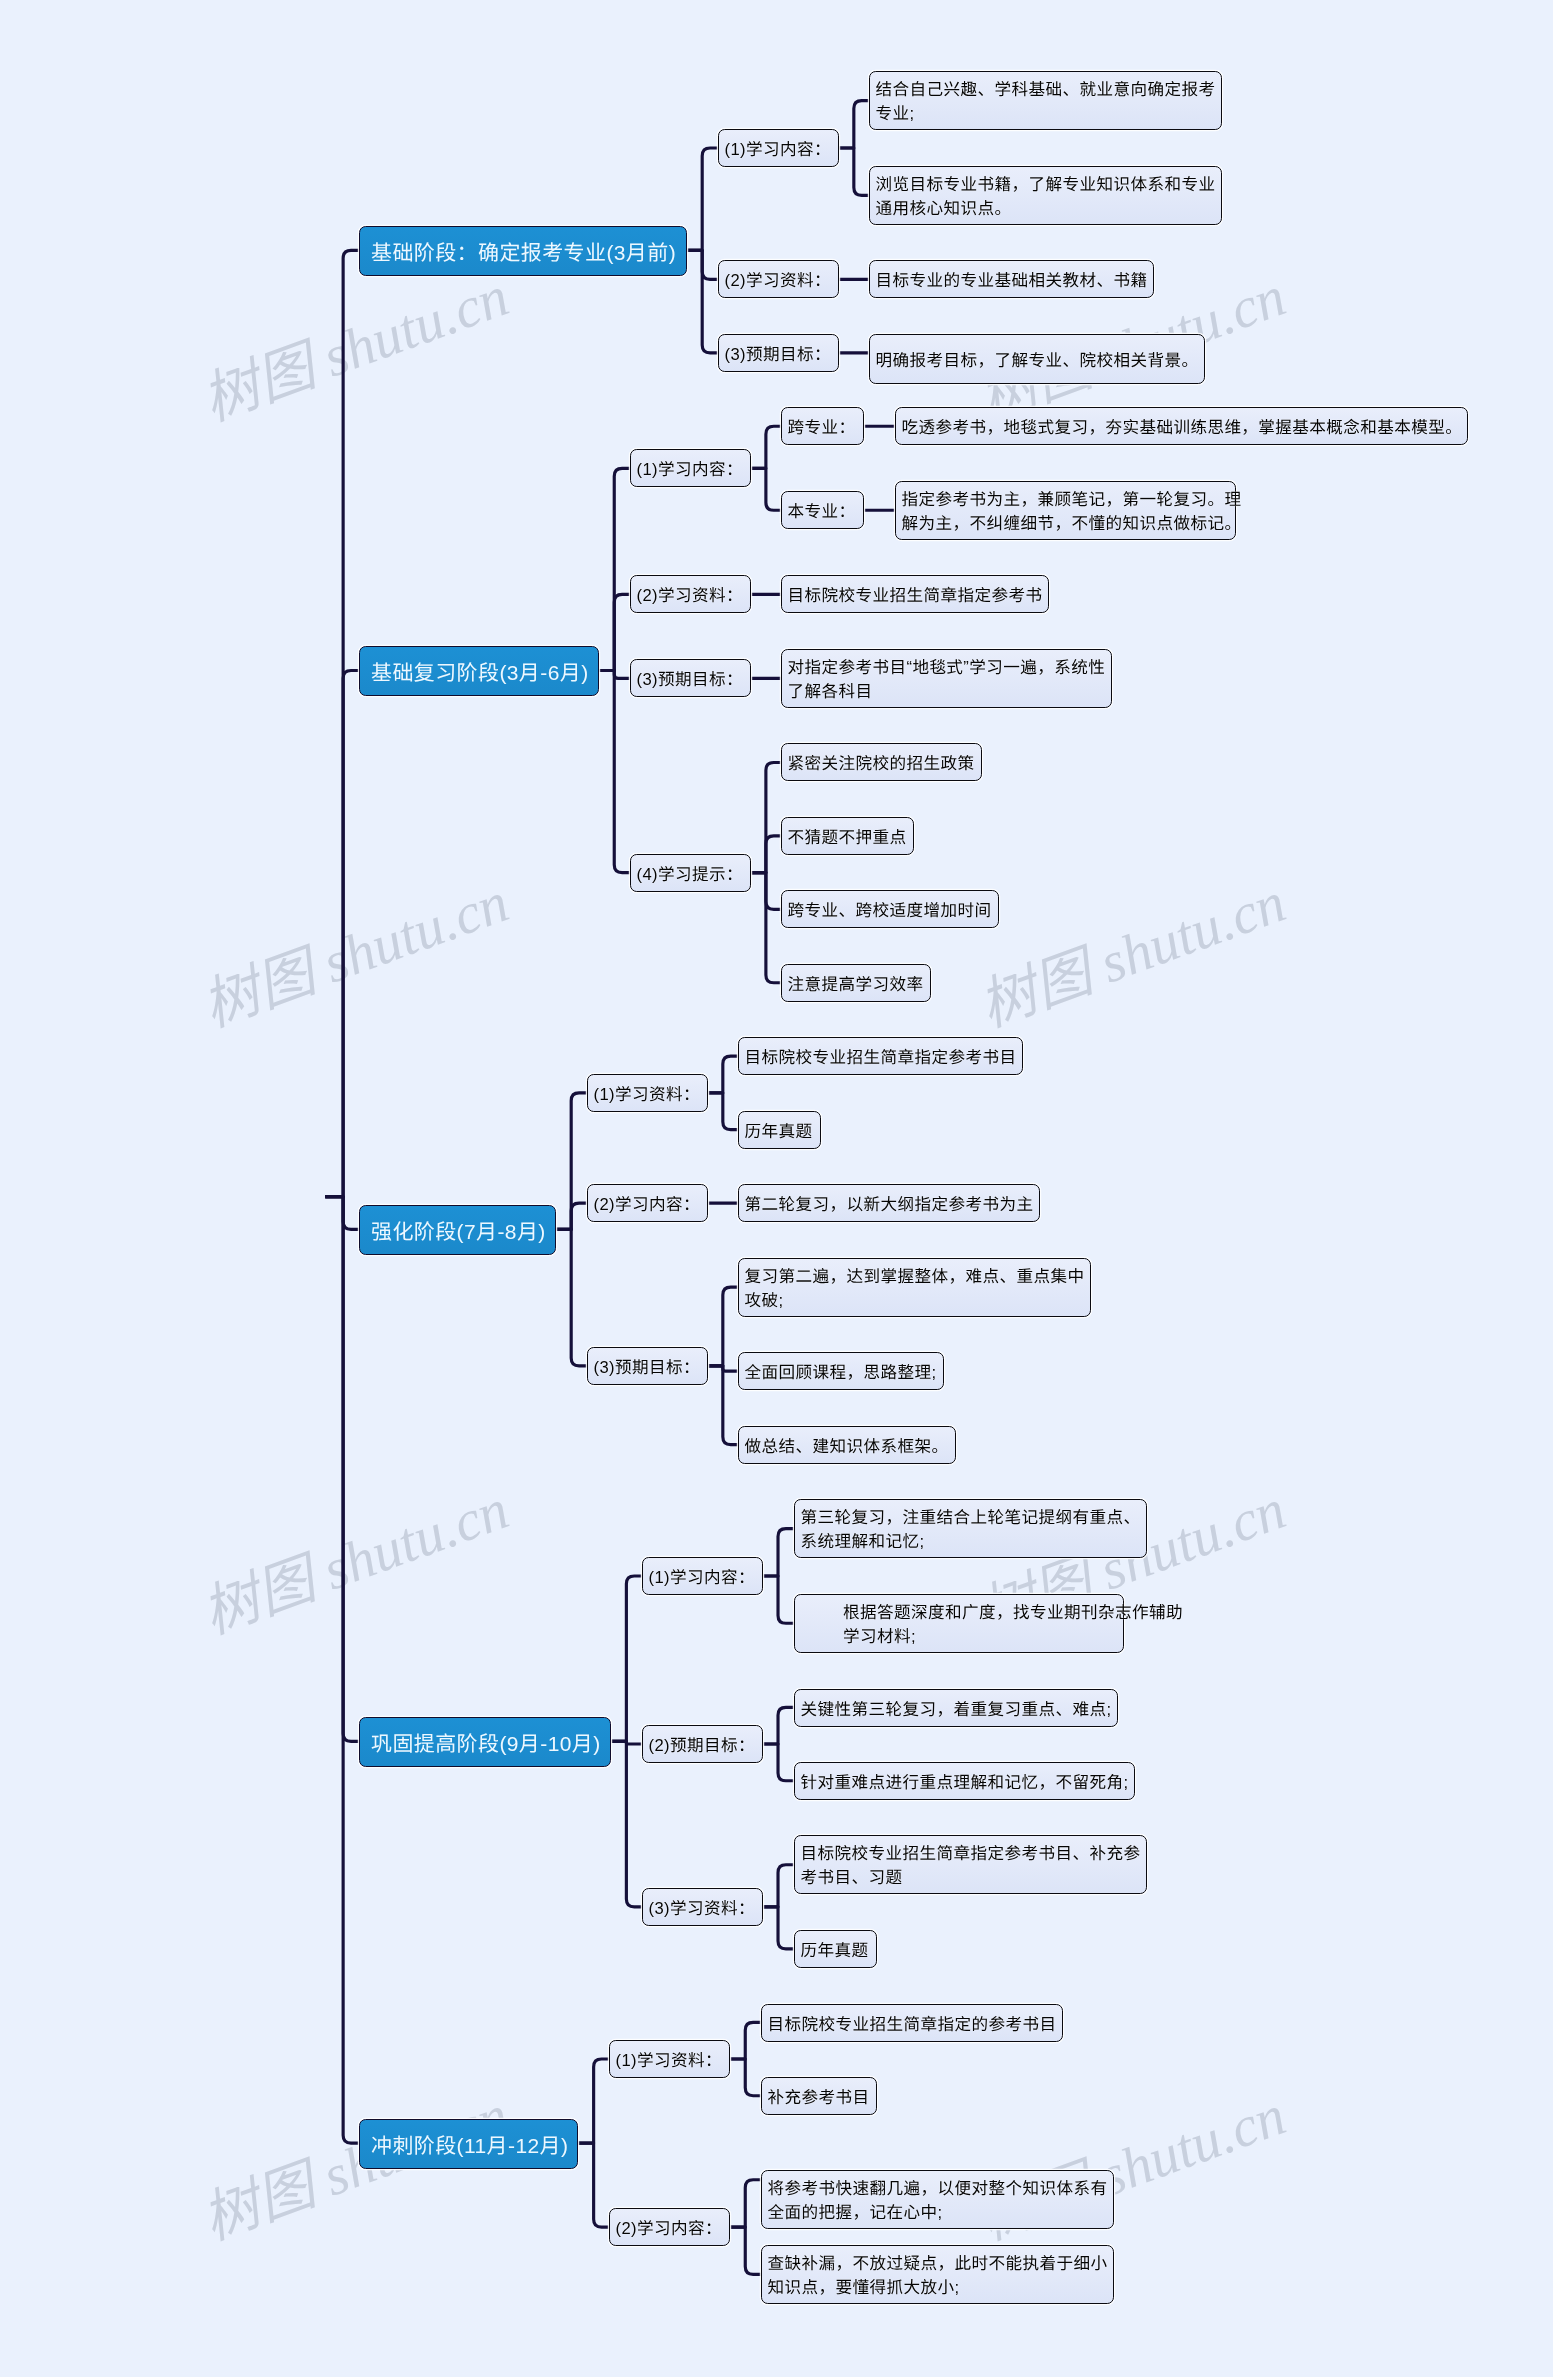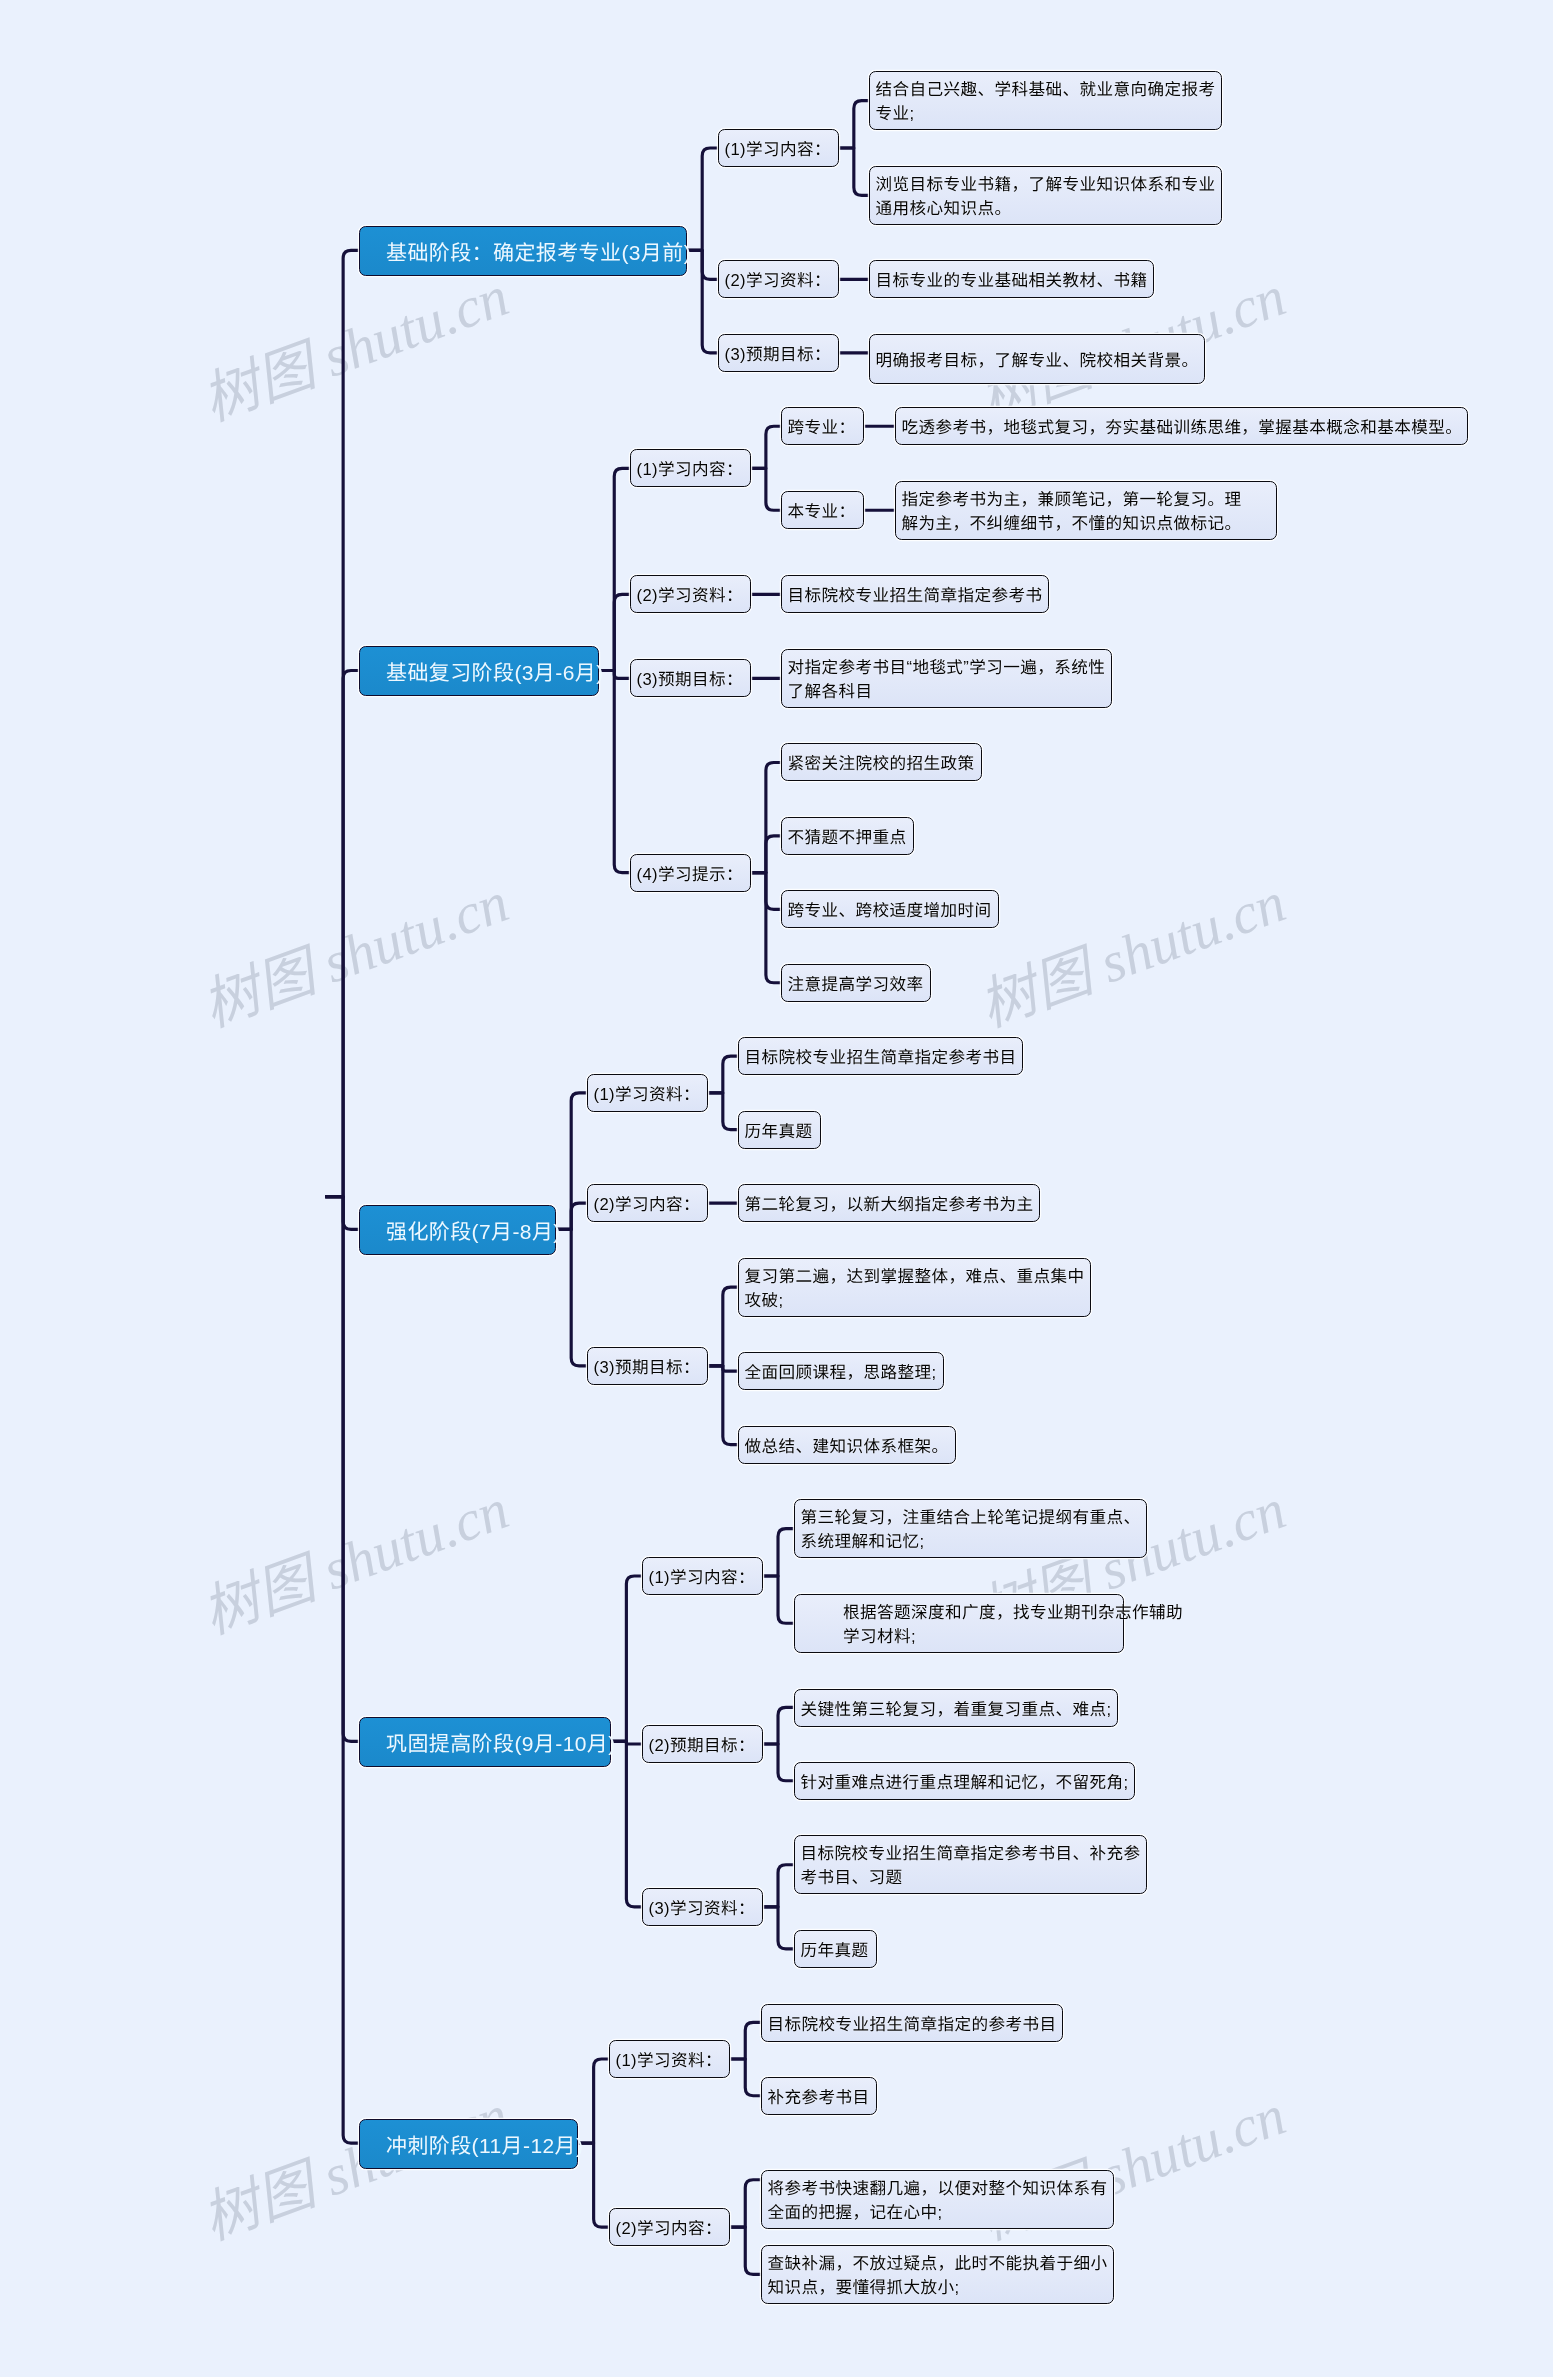--- a/index.html
+++ b/index.html
@@ -20,21 +20,21 @@
   #links{position:absolute;left:0;top:0;z-index:2;}
   #nodes{position:absolute;left:0;top:0;width:1553px;height:2377px;z-index:3;}
   .node{position:absolute;box-sizing:border-box;
         display:flex;align-items:center;letter-spacing:0.4px;
         box-shadow:0 0 0 1.2px rgba(255,255,255,.9);}
   .node .tx{display:block;white-space:pre;transform:translateZ(0);}
   .lv0{background:#15103a;color:#ffffff;border:1.2px solid #15103a;border-radius:7.3px;
        font-size:28px;padding:0 14px;}
   .lv1{background:linear-gradient(180deg,#1d90d4 0%,#1b89cb 100%);
        color:#edf8ff;border:1.8px solid #100c2c;border-radius:6.7px;
-       font-size:21px;padding:0 26px;}
+       font-size:21px;padding:0 11px;}
   .leaf{background:linear-gradient(180deg,#e9eefb 0%,#dce4f7 100%);
         color:#050505;border:1.8px solid #0a0a10;border-radius:6.7px;
         font-size:16.6px;padding:3.6px 5.5px 0;line-height:24px;
         text-shadow:0 0 1.2px rgba(255,255,255,.95);}
 </style>
 </head>
 <body>
 
 <div id="stage">
   <div id="watermarks">
@@ -134,21 +134,21 @@
       </div>
       <div class="node leaf" style="height: 38px; left: 781px; top: 407px; width: 83px;">
         <span class="tx">跨专业：</span>
       </div>
       <div class="node leaf" style="height: 38px; left: 895px; top: 407px; width: 573px;">
         <span class="tx">吃透参考书，地毯式复习，夯实基础训练思维，掌握基本概念和基本模型。</span>
       </div>
       <div class="node leaf" style="height: 38px; left: 781px; top: 491px; width: 83px;">
         <span class="tx">本专业：</span>
       </div>
-      <div class="node leaf" style="height: 59px; left: 895px; top: 481px; width: 382px;">
+      <div class="node leaf" style="height: 59px; left: 895px; top: 481px; width: 341px;">
         <span class="tx">指定参考书为主，兼顾笔记，第一轮复习。理
 解为主，不纠缠细节，不懂的知识点做标记。</span>
       </div>
       <div class="node leaf" style="height: 38px; left: 630px; top: 575px; width: 121px;">
         <span class="tx">(2)学习资料：</span>
       </div>
       <div class="node leaf" style="height: 38px; left: 781px; top: 575px; width: 268px;">
         <span class="tx">目标院校专业招生简章指定参考书</span>
       </div>
       <div class="node leaf" style="height: 38px; left: 630px; top: 659px; width: 121px;">

